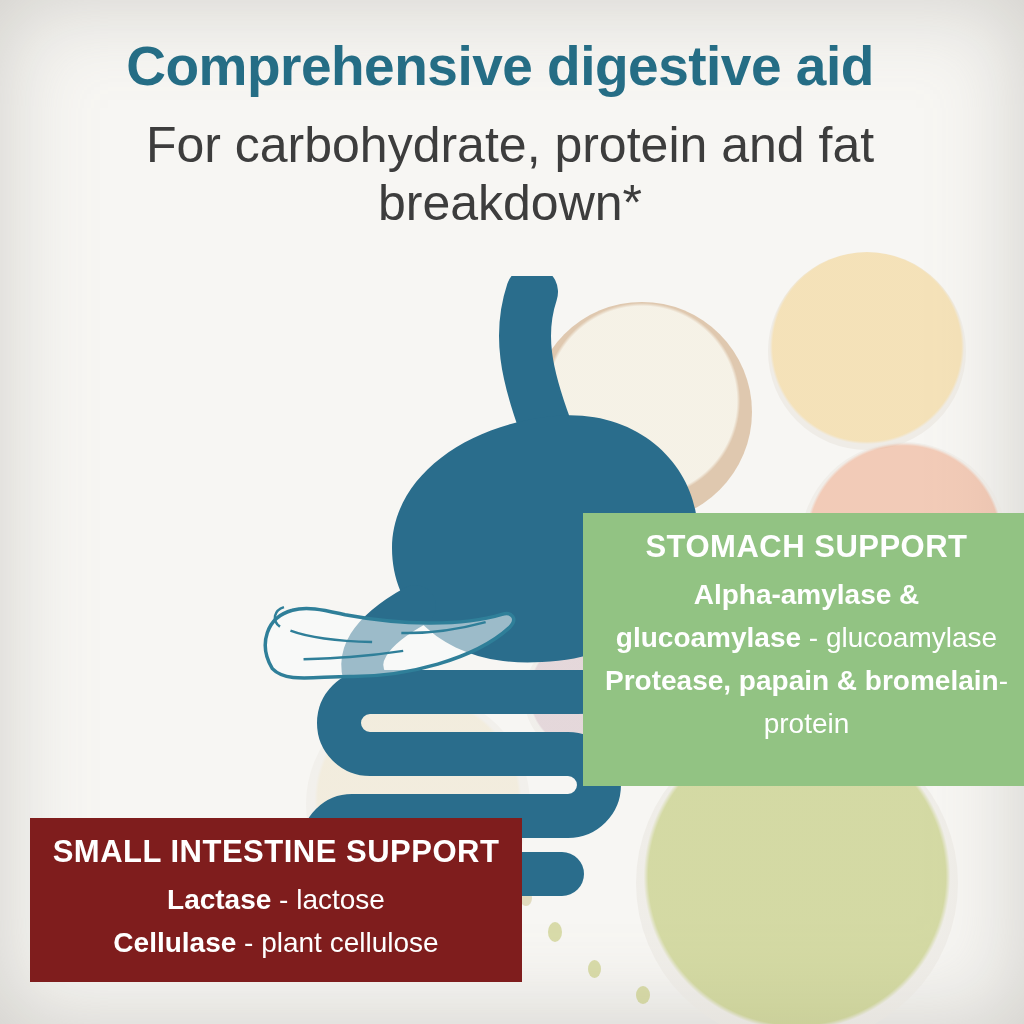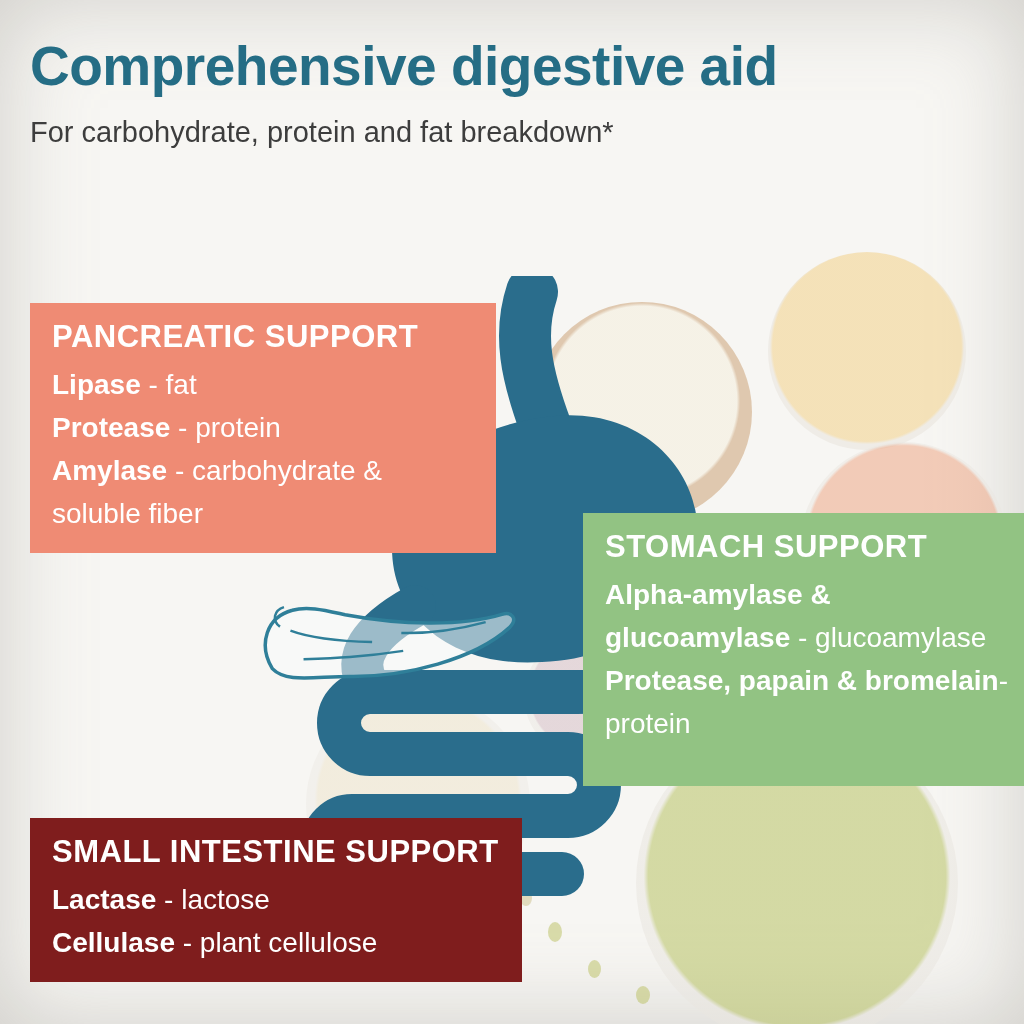--- a/index.html
+++ b/index.html
@@ -1,29 +1,30 @@
 <!DOCTYPE html>
 <html><head>
 <meta charset="utf-8">
 <style>
   html,body{margin:0;padding:0;}
   .canvas{
     position:relative;width:1024px;height:1024px;overflow:hidden;
     background:#f7f6f3;
     font-family:"Liberation Sans","DejaVu Sans",sans-serif;
     box-shadow:inset 0 0 90px rgba(145,142,134,.38);
+    text-align:center;
   }
   
   .title{
     position:absolute;left:30px;top:34px;width:940px;
     font-size:55px;font-weight:700;color:#256d85;letter-spacing:-.5px;
   }
   .subtitle{
     position:absolute;left:30px;top:116px;width:960px;
-    font-size:29px;font-weight:400;color:#3d3d3d;
+    font-size:50px;font-weight:400;color:#3d3d3d;
   }
   
   .bowl{position:absolute;border-radius:50%;}
   .b-white{left:532px;top:302px;width:220px;height:220px;opacity:.5;
     background:radial-gradient(circle at 50% 45%, #f4edda 0 58%, #c79a6b 60% 74%, #a9764a 76% 100%);}
   .b-yellow{left:768px;top:252px;width:198px;height:198px;opacity:.5;
     background:radial-gradient(circle at 50% 48%, #f2cd7e 0 66%, #e7e2da 68% 82%, #d9d4ca 84% 100%);}
   .b-orange{left:800px;top:442px;width:208px;height:208px;opacity:.5;
     background:radial-gradient(circle at 50% 48%, #eda07c 0 64%, #eae6e0 66% 82%, #d8d3ca 84% 100%);}
   .b-purple{left:524px;top:634px;width:124px;height:124px;opacity:.4;
@@ -90,26 +91,20 @@
              C 220 108, 150 118, 96 112 C 60 108, 30 112, 18 96 Z" fill="rgba(250,252,252,0.55)" stroke="#2f7f99" stroke-width="3.5"></path>
     <path d="M 40 60 C 60 70, 90 76, 120 80" fill="none" stroke="#2f7f99" stroke-width="2.5"></path>
     <path d="M 50 90 C 80 92, 110 94, 150 92" fill="none" stroke="#2f7f99" stroke-width="2.5"></path>
     <path d="M 150 74 C 180 78, 210 76, 235 72" fill="none" stroke="#2f7f99" stroke-width="2.5"></path>
     <path d="M 30 55 C 22 48, 26 38, 36 36" fill="none" stroke="#2f7f99" stroke-width="2.5"></path>
   </svg>
 
   <div class="title">Comprehensive digestive aid</div>
   <div class="subtitle">For carbohydrate, protein and fat breakdown*</div>
 
-  <div class="box box-coral">
-    <div class="box-title">PANCREATIC SUPPORT</div>
-    <div class="line"><span class="term">Lipase</span><span> - fat</span></div>
-    <div class="line"><span class="term">Protease</span><span> - protein</span></div>
-    <div class="line"><span class="term">Amylase</span><span> - carbohydrate &amp; soluble fiber</span></div>
-  </div>
 
   <div class="box box-green">
     <div class="box-title">STOMACH SUPPORT</div>
     <div class="line"><span class="term">Alpha-amylase &amp; glucoamylase</span><span> - glucoamylase</span></div>
     <div class="line"><span class="term">Protease, papain &amp; bromelain</span><span>- protein</span></div>
   </div>
 
   <div class="box box-mauve">
     <div class="box-title">SMALL INTESTINE SUPPORT</div>
     <div class="line"><span class="term">Lactase</span><span> - lactose</span></div>

